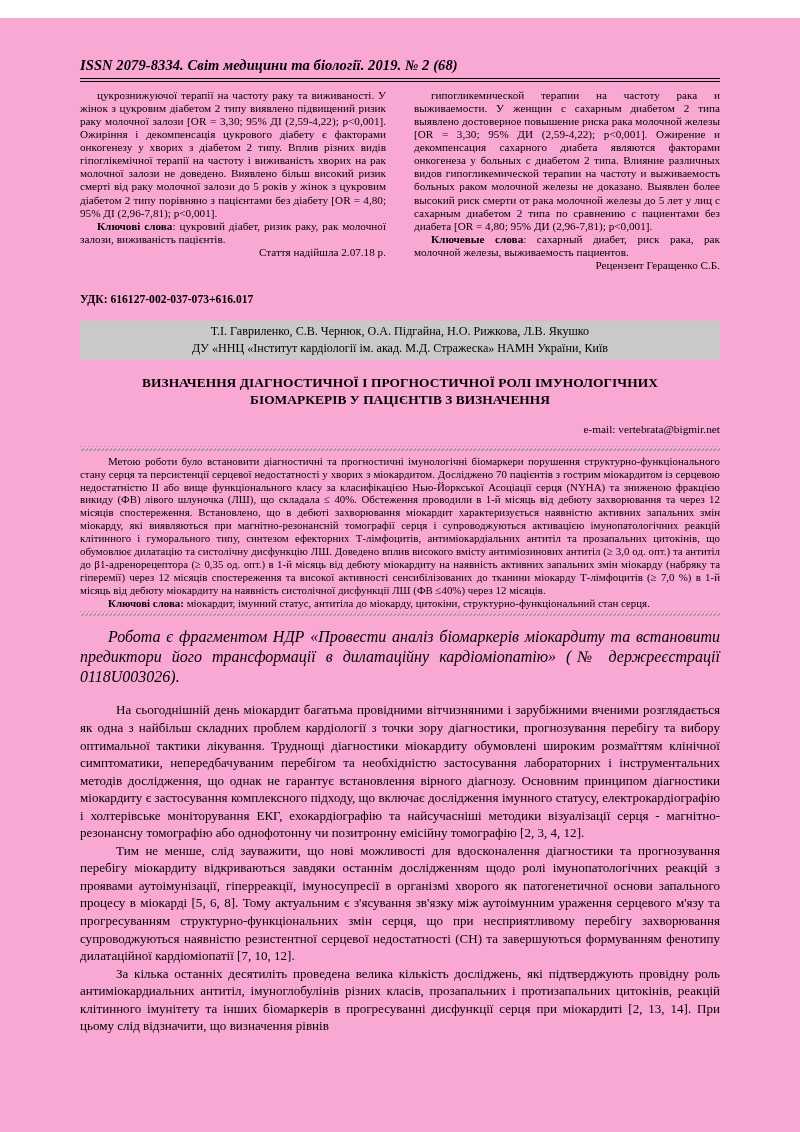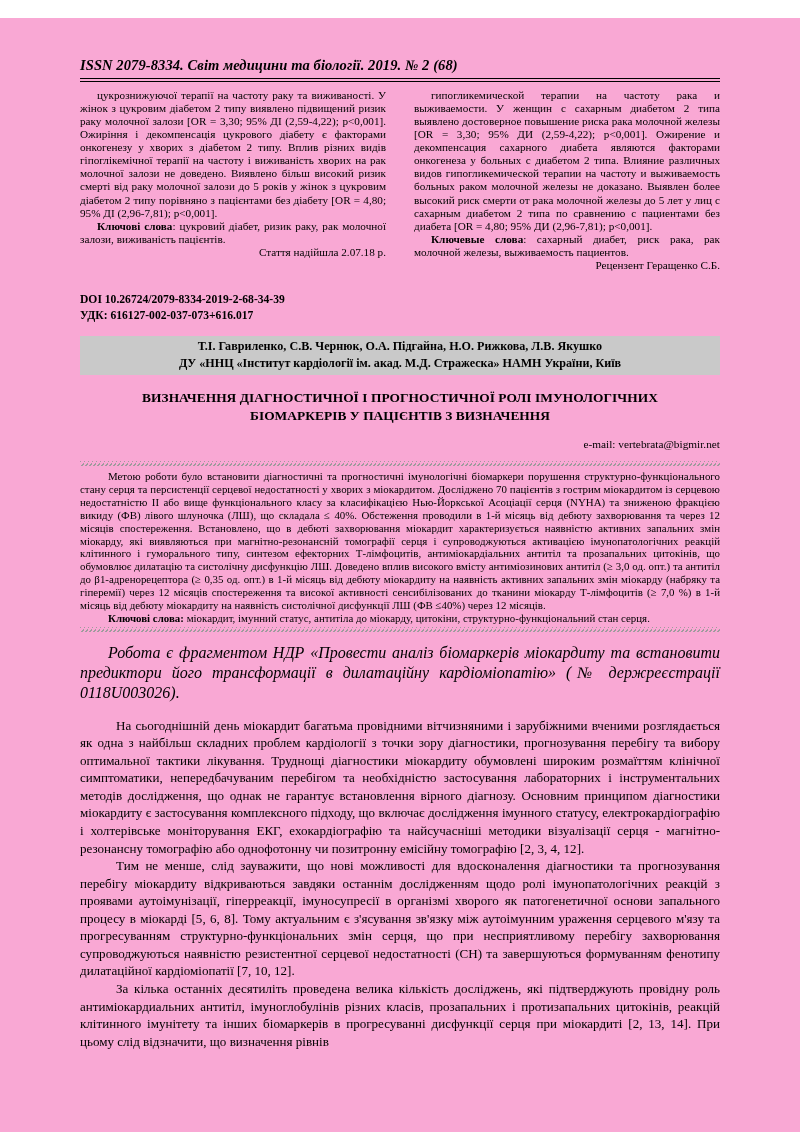--- a/index.html
+++ b/index.html
@@ -64,21 +64,21 @@
     font-weight: bold;
     font-size: 11.6px;
     line-height: 1.32;
   }
 
   
   .authors-band {
     margin-top: 13px;
     background: #c9c9c9;
     text-align: center;
-    font-weight: bold;
+    font-weight: normal;
     font-size: 12.1px;
     line-height: 1.42;
     padding: 2px 4px 3px 4px;
   }
 
   
   .article-title {
     margin-top: 14px;
     text-align: center;
     font-weight: bold;
@@ -179,21 +179,20 @@
 
     <div class="col">
       <p>гипогликемической терапии на частоту рака и выживаемости. У женщин с сахарным диабетом 2 типа выявлено достоверное повышение риска рака молочной железы [OR = 3,30; 95% ДИ (2,59-4,22); р&lt;0,001]. Ожирение и декомпенсация сахарного диабета являются факторами онкогенеза у больных с диабетом 2 типа. Влияние различных видов гипогликемической терапии на частоту и выживаемость больных раком молочной железы не доказано. Выявлен более высокий риск смерти от рака молочной железы до 5 лет у лиц с сахарным диабетом 2 типа по сравнению с пациентами без диабета [OR = 4,80; 95% ДИ (2,96-7,81); р&lt;0,001].</p>
       <p><b>Ключевые слова</b><span>: сахарный диабет, риск рака, рак молочной железы, выживаемость пациентов.</span></p>
       <p class="right">Рецензент Геращенко С.Б.</p>
     </div>
 
   </div>
 
   <div class="doi-block">
-    <div>DOI 10.26724/2079-8334-2019-2-68-34-39</div>
     <div>УДК: 616127-002-037-073+616.017</div>
   </div>
 
   <div class="authors-band">
     <div>Т.І. Гавриленко, С.В. Чернюк, О.А. Підгайна, Н.О. Рижкова, Л.В. Якушко</div>
     <div>ДУ «ННЦ «Інститут кардіології ім. акад. М.Д. Стражеска» НАМН України, Київ</div>
   </div>
 
   <div class="article-title">
     <div>ВИЗНАЧЕННЯ ДІАГНОСТИЧНОЇ І ПРОГНОСТИЧНОЇ РОЛІ ІМУНОЛОГІЧНИХ</div>

